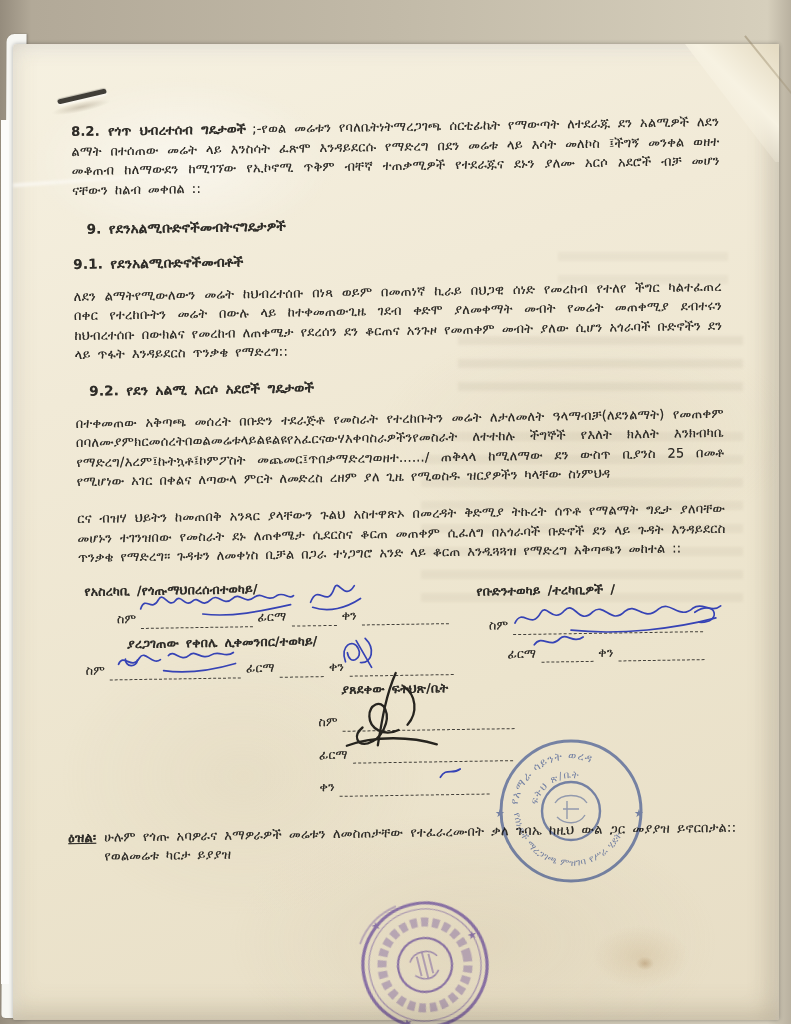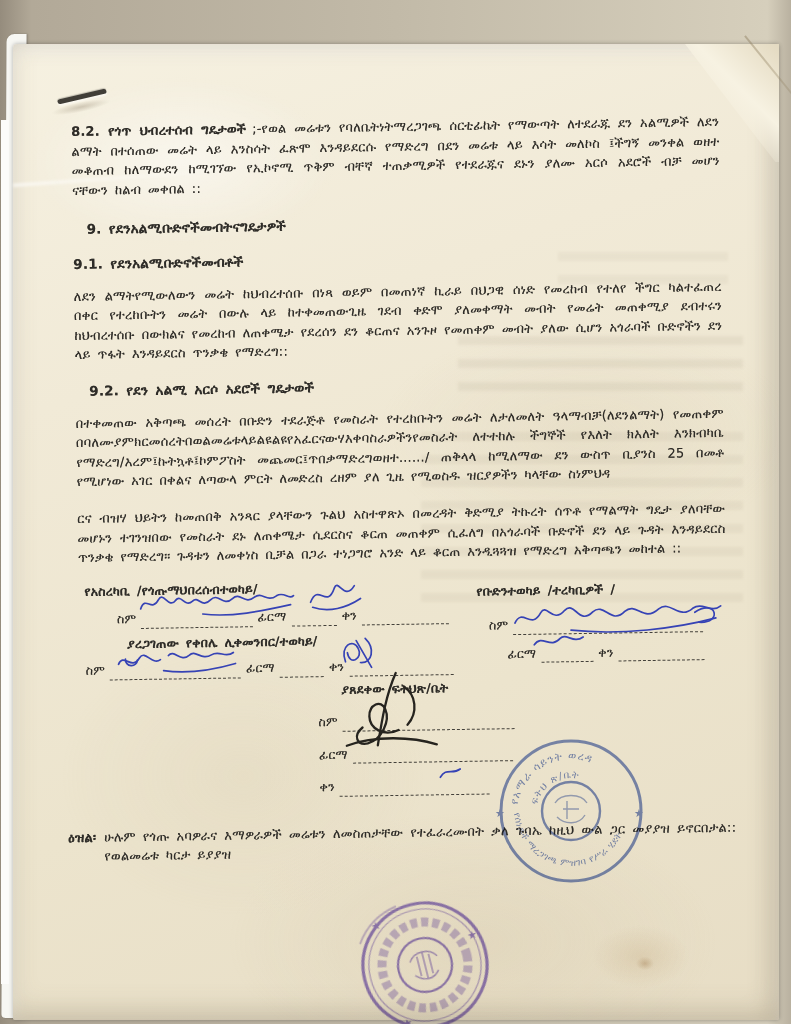--- a/index.html
+++ b/index.html
@@ -71,21 +71,21 @@
   .right-block .row2{margin-top:9px;margin-left:30px;}
   .center-block{position:absolute;left:150px;top:102px;width:330px;}
   .center-block .sig-title{text-align:center;}
   .center-block .row{margin-left:88px;margin-top:13px;width:210px;}
   
   .hw{position:absolute;pointer-events:none;}
   .hw path{fill:none;stroke:var(--blue-ink);stroke-width:1.7;stroke-linecap:round;}
   .hw.black path{stroke:var(--black-ink);stroke-width:2.3;}
   
   .note{display:flex;gap:8px;margin-top:8px;margin-left:-14px;width:668px;}
-  .note b{flex:0 0 auto;}
+  .note b{text-decoration:underline;flex:0 0 auto;}
   
   .stamp{position:absolute;mix-blend-mode:multiply;filter:blur(.35px);}
   .stamp-blue{left:472px;top:681px;opacity:.88;}
   .stamp-blue circle,.stamp-blue path.ln{fill:none;stroke:var(--stamp-blue);}
   .stamp-blue text{fill:var(--stamp-blue);}
   .stamp-purple{left:336px;top:845px;opacity:.92;transform:rotate(-14deg);}
   .stamp-purple circle,.stamp-purple path.ln{fill:none;stroke:var(--stamp-purple);}
   .stamp-purple text{fill:var(--stamp-purple);}
 </style>
 </head>

